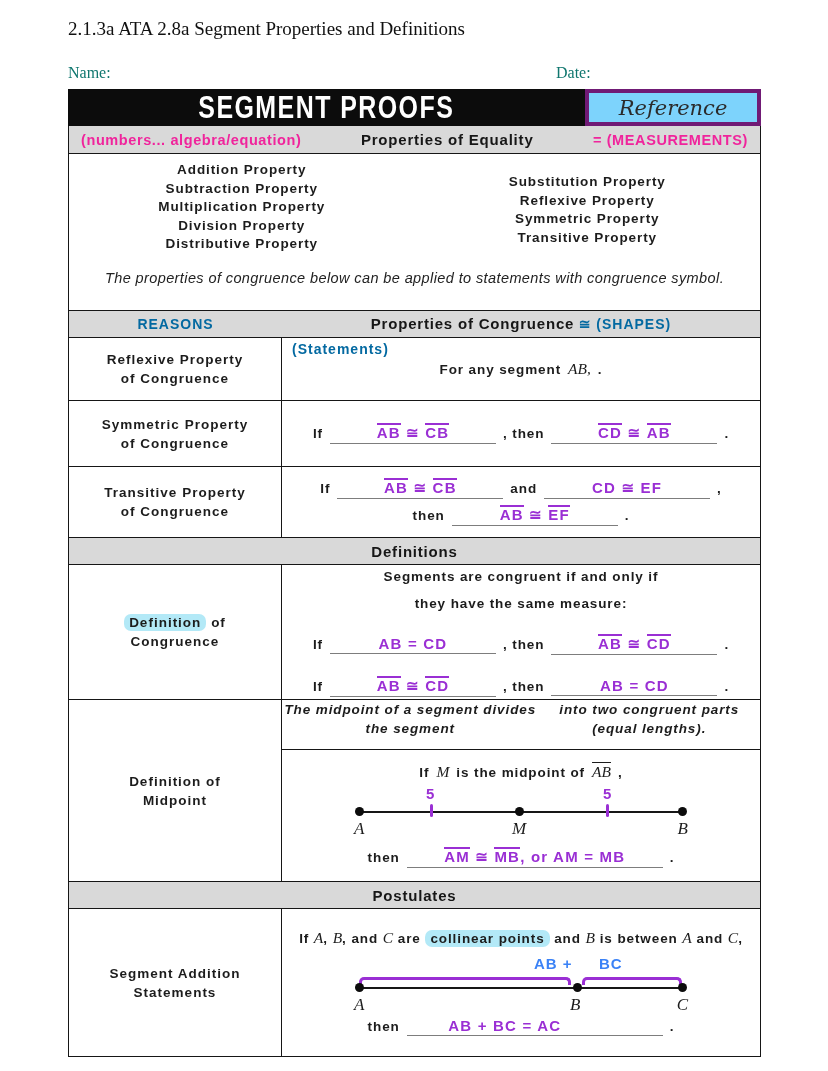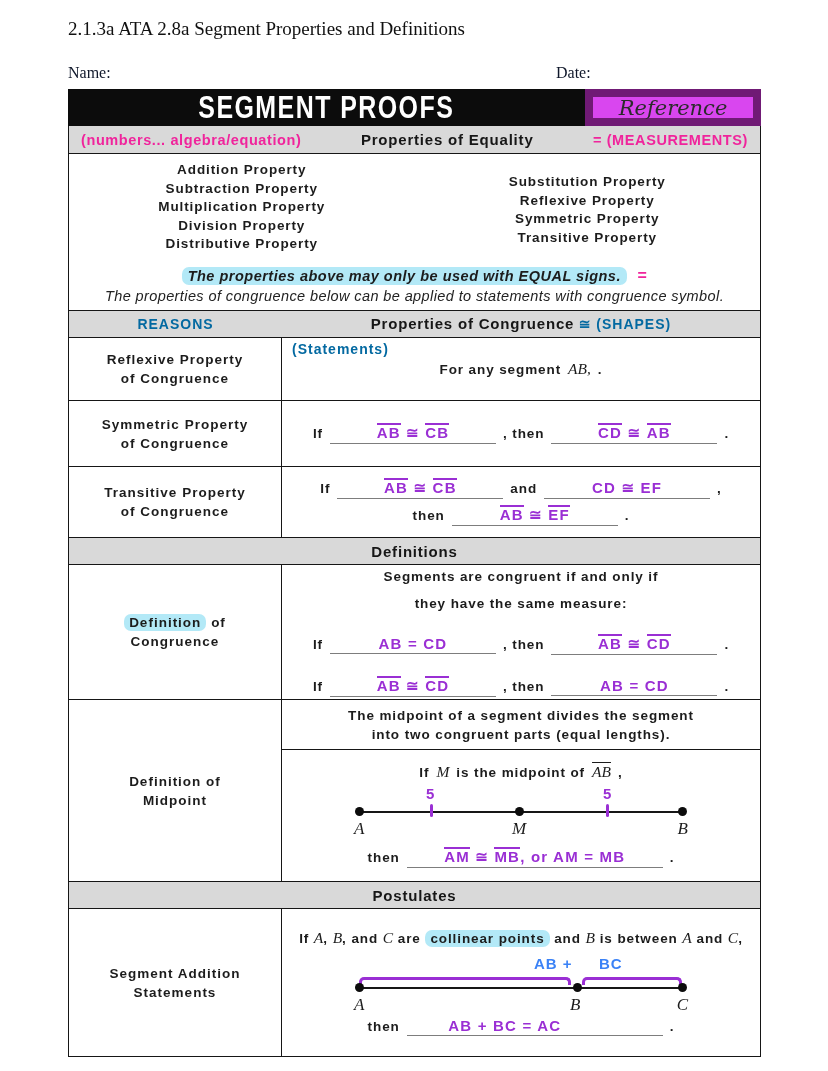--- a/index.html
+++ b/index.html
@@ -4,28 +4,28 @@
 <style>
   html,body { margin:0; padding:0; background:#ffffff; }
   .page {
     position:relative; width:828px; height:1071px; box-sizing:border-box;
     padding:18px 67px 0 68px; background:#fff; overflow:hidden;
     font-family:"Liberation Sans", sans-serif; color:#1c1c1c;
   }
   
   .course-line { font-family:"Liberation Serif", serif; font-size:19px; color:#111; }
   .name-date-row { position:relative; margin-top:24px; height:22px;
-    font-family:"Liberation Serif", serif; font-size:16px; color:#0f172a; }
+    font-family:"Liberation Serif", serif; font-size:16px; color:#0f766e; }
   .date-label { position:absolute; left:488px; top:0; }
   
   .title-band { margin-top:3px; height:37px; background:#0c0c0c; display:flex; align-items:stretch; }
   .title-text { flex:1; display:flex; align-items:center; justify-content:center;
     color:#fff; font-size:26px; font-weight:800; letter-spacing:1.5px; }
   .title-text span { display:inline-block; transform:scale(0.96,1.18); }
-  .ref-box { width:176px; box-sizing:border-box; background:#d946ef; border:8px solid #701a75;
+  .ref-box { width:176px; box-sizing:border-box; background:#7dd3fc; border:4px solid #701a75;
     display:flex; align-items:center; justify-content:center; }
   .ref-box span { font-family:"DejaVu Serif", serif; font-style:italic; font-size:21px; color:#2b2b2b; }
   
   .sheet { border:1.6px solid #161616; border-top:none; }
   .bar { height:28px; background:#d9d9d9; border-top:1.6px solid #161616; border-bottom:1.6px solid #161616;
     display:flex; align-items:center; box-sizing:border-box; }
   .bar.first { border-top:none; }
   .bar-title { font-size:15px; font-weight:bold; letter-spacing:0.8px; color:#161616; }
   .equality-bar { justify-content:space-between; padding:0 12px; }
   .hw { font-weight:bold; letter-spacing:0.6px; }
@@ -65,21 +65,21 @@
   .blank.wide { min-width:215px; } .blank.xwide { min-width:240px; }
   .servar { font-family:"Liberation Serif", serif; font-style:italic; font-weight:normal;
     font-size:15.5px; letter-spacing:0; }
   .servar.ovl { text-decoration:overline; }
   .hl-cyan { background:#b3e9f7; border-radius:7px; padding:1px 5px; }
   .desc-line { text-align:center; font-size:13.5px; font-weight:bold; letter-spacing:0.9px; line-height:19px; }
   .defcong-cell { gap:8px; }
   .defcong-cell .ifthen { margin-top:13px; }
   
   .mid-desc { box-sizing:border-box; height:50px; border-bottom:1.4px solid #161616;
-    display:flex; flex-direction:column; justify-content:center; }
+    display:flex; flex-direction:row; justify-content:center;font-style:italic; }
   .mid-body { flex:1; display:flex; flex-direction:column; justify-content:center; }
   .diagram { position:relative; width:330px; margin:8px auto 2px auto; height:56px; }
   .dline { position:absolute; left:0; right:0; top:22px; height:2px; background:#161616; }
   .dot { position:absolute; top:18px; width:9px; height:9px; border-radius:50%; background:#0c0c0c; }
   .tick { position:absolute; top:15px; width:3px; height:13px; background:#9a2fd4; border-radius:2px; }
   .tick-label { position:absolute; top:-4px; color:#9a2fd4; font-weight:bold; font-size:15px; }
   .pt-label { position:absolute; top:30px; font-family:"Liberation Serif", serif; font-style:italic; font-size:17px; }
   
   .sa-diagram { position:relative; width:330px; margin:6px auto 2px auto; height:62px; }
   .sa-line { position:absolute; left:0; right:0; top:34px; height:2px; background:#161616; }
@@ -133,24 +133,20 @@
       </div>
       <div class="props-col right">
         <div class="prop-item">Substitution Property</div>
         <div class="prop-item">Reflexive Property</div>
         <div class="prop-item">Symmetric Property</div>
         <div class="prop-item">Transitive Property</div>
       </div>
     </div>
 
     <div class="note-box">
-      <div class="note-line1">
-        <span class="note-hl">The properties above may only be used with EQUAL signs.</span>
-        <span class="note-eq">=</span>
-      </div>
       <div class="note-line2">The properties of congruence below can be applied to statements with congruence symbol.</div>
     </div>
 
     <div class="bar congr-bar">
       <div class="bar-left">
         <span class="hw blue">REASONS</span>
       </div>
       <div class="bar-right">
         <span class="bar-title">Properties of Congruence</span>
         <span class="hw blue">≅ (SHAPES)</span>

